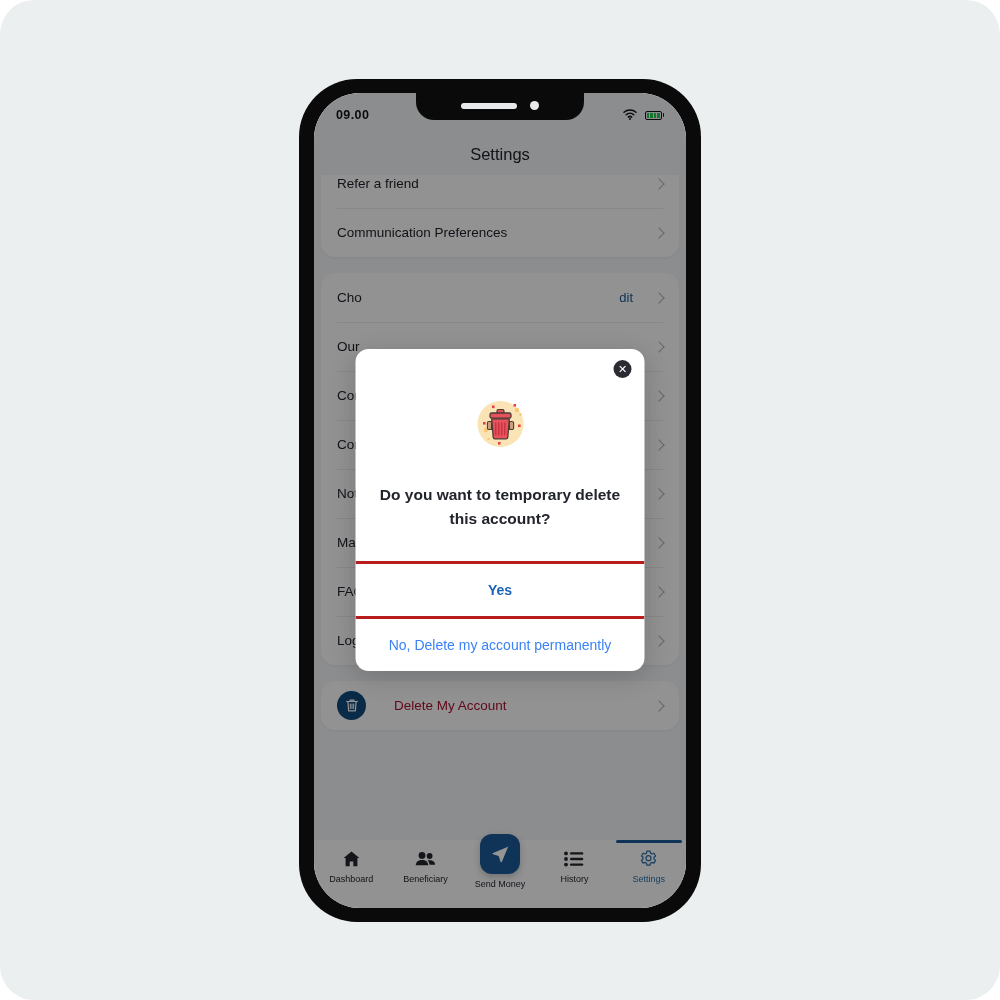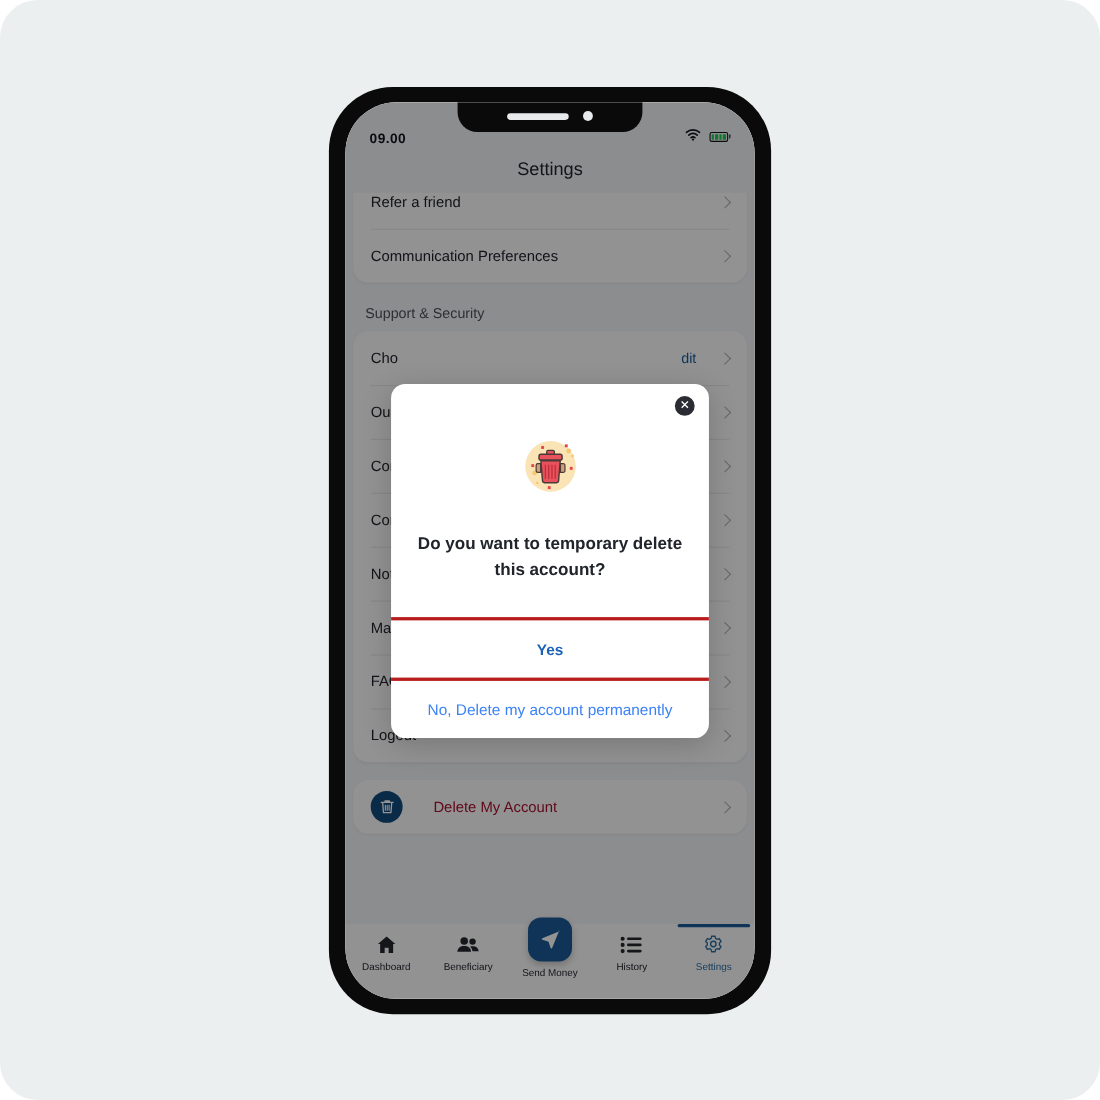--- a/index.html
+++ b/index.html
@@ -66,21 +66,21 @@
     width: 9px; height: 9px;
     background: #e8e9eb; border-radius: 50%;
     margin-top: -2px;
   }
 
   
   #statusbar {
     position: absolute; left: 0; top: 0;
     width: 100%; height: 40px;
     background: #f2f3f5;
-    display: flex; align-items: flex-end;
+    display: flex; align-items: center;
     justify-content: space-between;
     padding: 0 22px;
     z-index: 20;
     padding-top: 4px;
   }
   #clock {
     font-size: 12.5px; font-weight: bold; color: #12131a;
     letter-spacing: .4px;
   }
   #status-right { display: flex; align-items: center; gap: 8px; }
@@ -267,21 +267,20 @@
           <div class="row">
             <div class="row-label">Refer a friend</div>
             <div class="chev"></div>
           </div>
           <div class="row">
             <div class="row-label">Communication Preferences</div>
             <div class="chev"></div>
           </div>
         </div>
 
-        <div class="section-title">Support &amp; Security</div>
 
         <div class="card">
           <div class="row">
             <div class="row-label">Cho</div>
             <div class="row-edit">dit</div>
             <div class="chev"></div>
           </div>
           <div class="row">
             <div class="row-label">Our</div>
             <div class="chev"></div>

